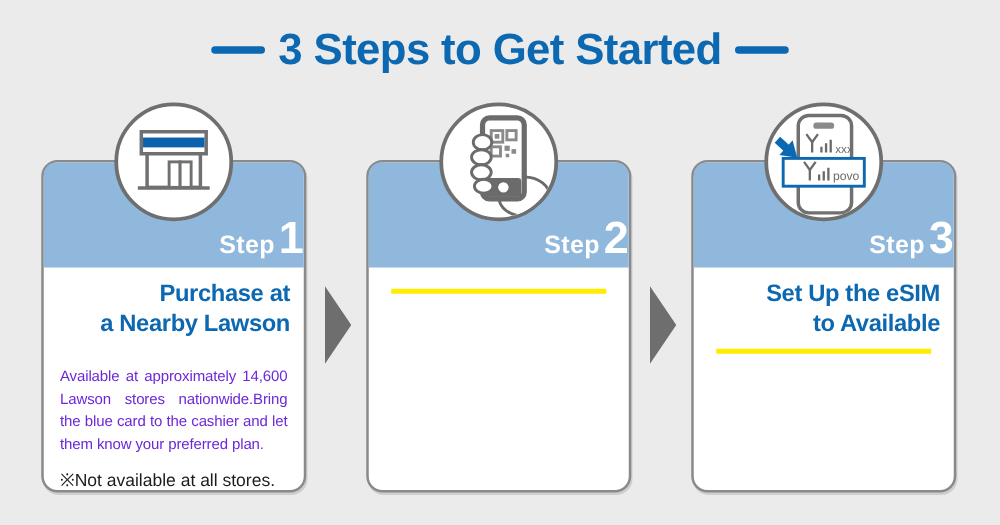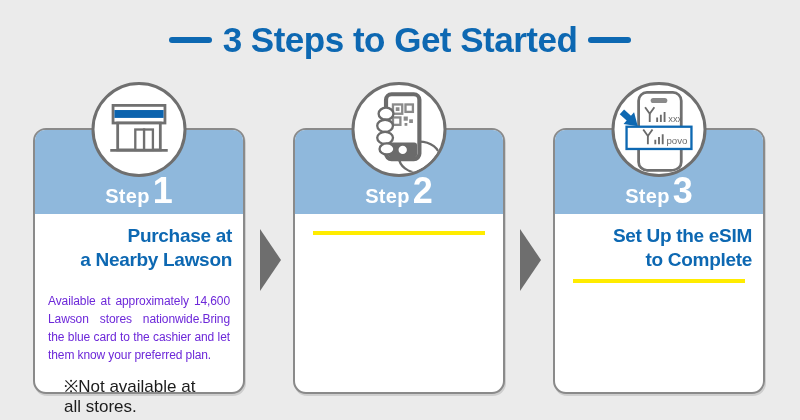--- a/index.html
+++ b/index.html
@@ -40,21 +40,21 @@
   .card1 { left: 33px; }
   .card2 { left: 293px; }
   .card3 { left: 553px; }
 
   .band {
     position: absolute; top: 0; left: 0; right: 0; height: 84px;
     background: #8fb8dc; border-radius: 10px 10px 0 0;
   }
   .step-row {
     position: absolute; bottom: 6px; left: 0; width: 100%;
-    display: flex; justify-content: center; align-items: baseline; gap: 3px;
+    display: flex; justify-content: flex-end; align-items: baseline; gap: 3px;
     color: #ffffff;
   }
   .step-word { font-size: 20px; font-weight: 700; letter-spacing: 0.3px; }
   .step-num  { font-size: 36px; font-weight: 700; line-height: 0.9; }
 
   .badge {
     position: absolute; top: -48px; left: 50%; transform: translateX(-50%);
     width: 95px; height: 95px; box-sizing: border-box;
     background: #ffffff; border: 3px solid #6f6f6f; border-radius: 50%;
     overflow: hidden; z-index: 2; text-align: center;
@@ -70,21 +70,21 @@
   .card-title {
     margin: 0; white-space: pre-line; text-align: right;
     color: #0d68b2; font-weight: 700; font-size: 19px;
     line-height: 1.27; letter-spacing: -0.3px;
   }
   .underline { height: 4px; width: 93%; margin: 7px auto 0; background: #ffec00; }
   .card-text {
     margin: 13px 2px 0; font-size: 12px; line-height: 1.5;
     color: #6d28d9; text-align: justify; letter-spacing: -0.1px;
   }
-  .card-note { margin: auto 18px 0; font-size: 17px; color: #1c1c1c; padding-top: 10px; }
+  .card-note { margin: auto 2px 0; font-size: 14px; color: #1c1c1c; padding-top: 10px; }
   .card-note:empty { display: none; }
 </style>
 </head>
 <body>
 
 <div class="stage">
 
   <div class="title-row">
     <span class="title-dash"></span>
     <h1 class="page-title">3 Steps to Get Started</h1>
@@ -181,19 +181,19 @@
         </g>
         <text x="56" y="64" font-size="10.5">povo</text>
         <g transform="translate(8,29) rotate(42)" fill="#0d68b2">
           <rect x="0" y="-3.5" width="12" height="7"></rect>
           <polygon points="10,-8.5 10,8.5 23,0"></polygon>
         </g>
       </svg>
     </div>
     <div class="card-body">
       <h2 class="card-title">Set Up the eSIM
-to Complete</h2>
+to Available</h2>
       <div class="underline"></div>
 
     </div>
   </section>
 
 </div>
 
 </body></html>

